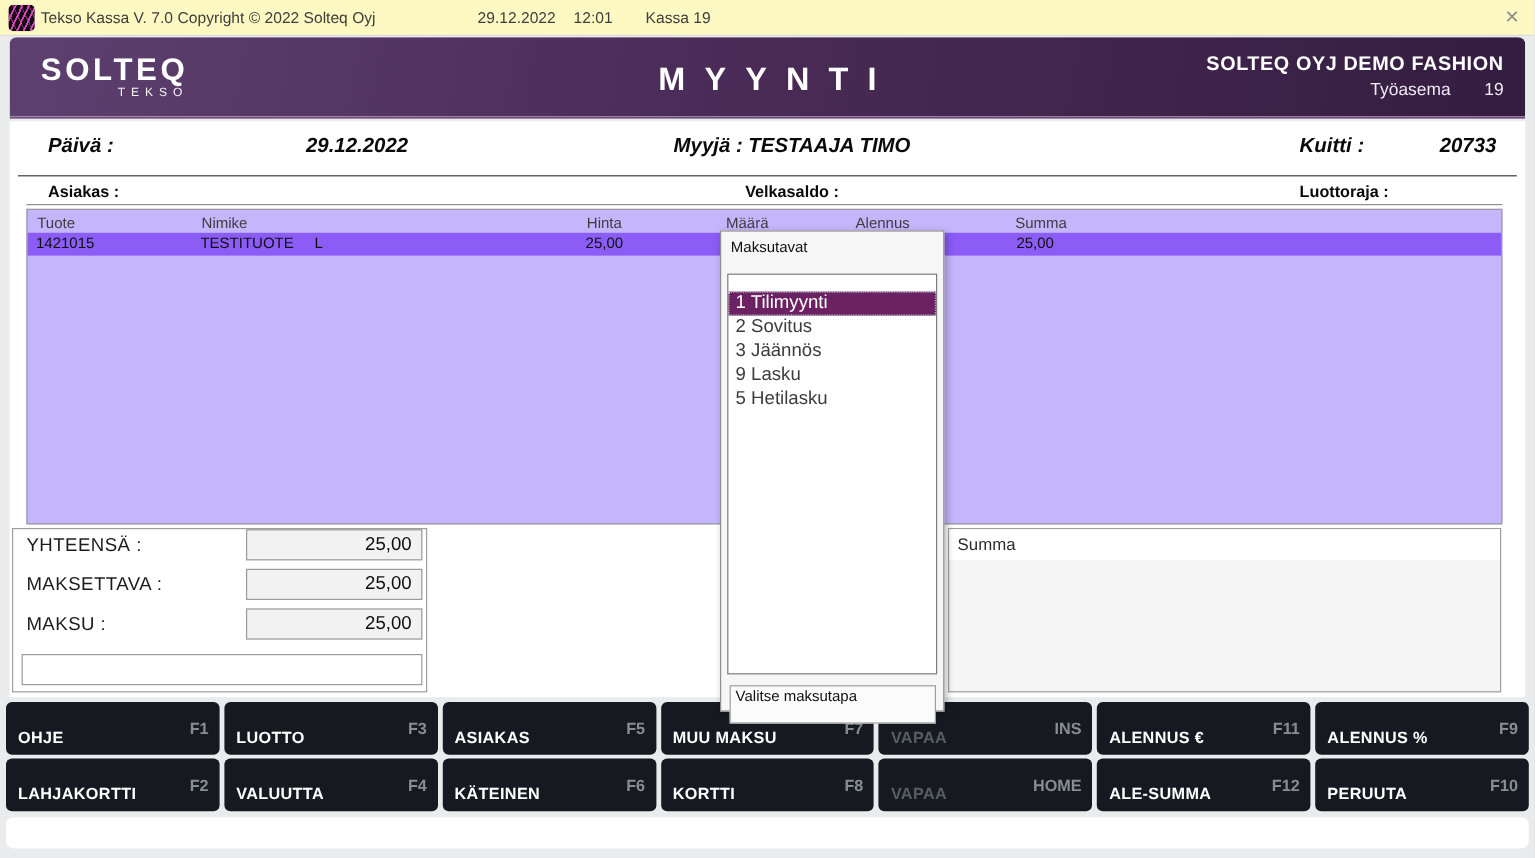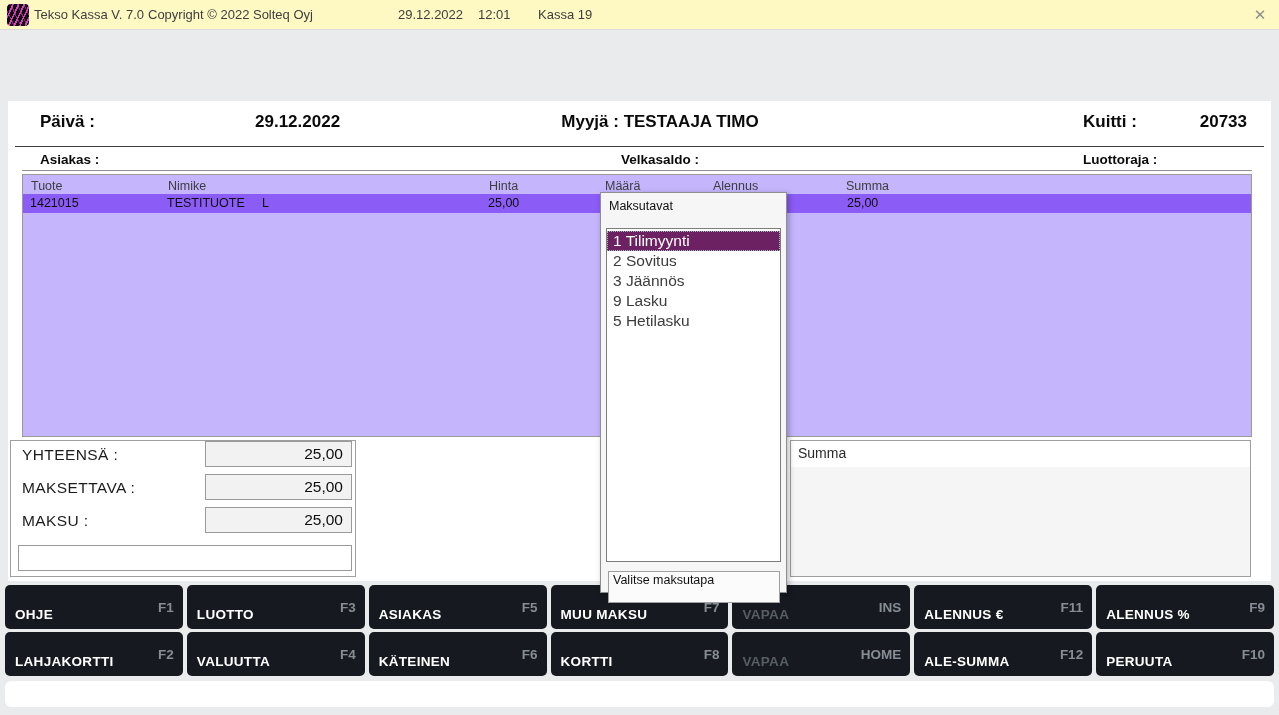--- a/index.html
+++ b/index.html
@@ -28,21 +28,21 @@
   .logo-sub { font-size:10px; letter-spacing:5px; text-align:right; margin-top:1px; opacity:.95; }
   .sale-title { position:absolute; left:50%; transform:translateX(-50%); top:20px; padding-left:16px;
                 font-size:27px; font-weight:bold; letter-spacing:16px; white-space:nowrap; }
   .store { position:absolute; right:18px; top:13px; text-align:right; }
   .store-name { font-size:16.5px; font-weight:bold; letter-spacing:.5px; }
   .store-ws { font-size:14.5px; margin-top:4px; color:#f0eaf4; }
   .store-ws .ws-num { margin-left:28px; }
 
   
   .content-bg { position:absolute; left:8px; top:101px; width:1263px; height:480px; background:#fff; }
-  .lbl-lg { position:absolute; font-size:17px; font-weight:bold; color:#0a0a0a; white-space:nowrap; }
+  .lbl-lg { position:absolute; font-size:17px; font-weight:bold; color:#0a0a0a; white-space:nowrap;font-style:italic; }
   .lbl-sm { position:absolute; font-size:13.5px; font-weight:bold; color:#0a0a0a; white-space:nowrap; }
   .center-text { transform:translateX(-50%); }
   .hr1 { position:absolute; left:15px; top:146px; width:1249px; height:1px; background:#3c3c3c; }
   .hr2 { position:absolute; left:22px; top:170px; width:1230px; height:1px; background:#909090; }
 
   
   .items-table { position:absolute; left:22px; top:174px; width:1230px; height:263px;
                  border:1px solid #9a9a9a; background:#c4b5fd; }
   .items-table .th { position:absolute; top:4px; font-size:12.5px; color:#3d3d3d; white-space:nowrap; }
   .row-band { position:absolute; left:23px; top:194px; width:1228px; height:19px; background:#8b5cf6; }
@@ -60,21 +60,21 @@
 
   
   .panel { position:absolute; top:440px; height:137px; border:1px solid #9f9f9f; background:#f5f5f5; }
   .panel-head { height:26px; background:#fff; font-size:14px; color:#2a2a2a; padding:4px 0 0 7px; }
 
   
   .dialog { position:absolute; left:600px; top:192px; width:187px; height:401px; z-index:30;
             background:#f6f6f6; border:1px solid #8f8f8f; box-shadow:2px 2px 6px rgba(0,0,0,.28); }
   .dialog-title { position:absolute; left:8px; top:6px; font-size:12.5px; color:#101010; }
   .listbox { position:absolute; left:5px; top:35px; width:175px; height:334px; background:#fff;
-             border:1px solid #7c7c7c; padding-top:2px; }
+             border:1px solid #7c7c7c; padding-top:14px; }
   .list-item { height:20px; line-height:20px; padding-left:6px; font-size:15.5px; color:#3c3c3c;
                white-space:nowrap; cursor:default; }
   .list-item.selected { background:#6b2162; color:#fff; outline:1px dotted #a7bcc2; outline-offset:-1px; }
   .dialog-status { position:absolute; left:7px; top:378px; width:172px; height:32px;
                    border:1px solid #9f9f9f; background:#fbfbfb; font-size:12.5px; color:#101010;
                    line-height:17px; padding-left:4px; }
 
   
   .btn-grid { position:absolute; left:5px; top:585px; width:1269px; z-index:10;
               display:grid; grid-template-columns:repeat(7,1fr); grid-auto-rows:44px; gap:3px 4px; }
@@ -95,20 +95,33 @@
   <div class="titlebar">
     <div class="app-icon"></div>
     <span style="left:34px">Tekso Kassa V. 7.0</span>
     <span style="left:148px">Copyright © 2022 Solteq Oyj</span>
     <span style="left:398px">29.12.2022</span>
     <span style="left:478px">12:01</span>
     <span style="left:538px">Kassa 19</span>
     <div class="close-btn">✕</div>
   </div>
 
+  <div class="header">
+    <div class="logo">
+      <div class="logo-main">SOLTEQ</div>
+      <div class="logo-sub">TEKSO</div>
+    </div>
+    <div class="sale-title">MYYNTI</div>
+    <div class="store">
+      <div class="store-name">SOLTEQ OYJ DEMO FASHION</div>
+      <div class="store-ws">
+        <span>Työasema</span><span class="ws-num">19</span>
+      </div>
+    </div>
+  </div>
 
   <div class="content-bg"></div>
 
   <span class="lbl-lg" style="left:40px;top:112px">Päivä :</span>
   <span class="lbl-lg" style="left:255px;top:112px">29.12.2022</span>
   <span class="lbl-lg center-text" style="left:660px;top:112px">Myyjä : TESTAAJA TIMO</span>
   <span class="lbl-lg" style="left:1083px;top:112px">Kuitti :</span>
   <span class="lbl-lg" style="left:1187px;top:112px;width:60px;text-align:right">20733</span>
   <div class="hr1"></div>
 

